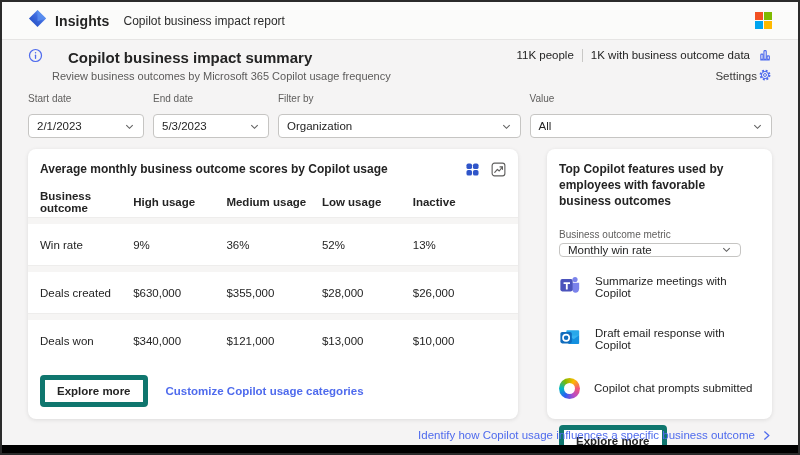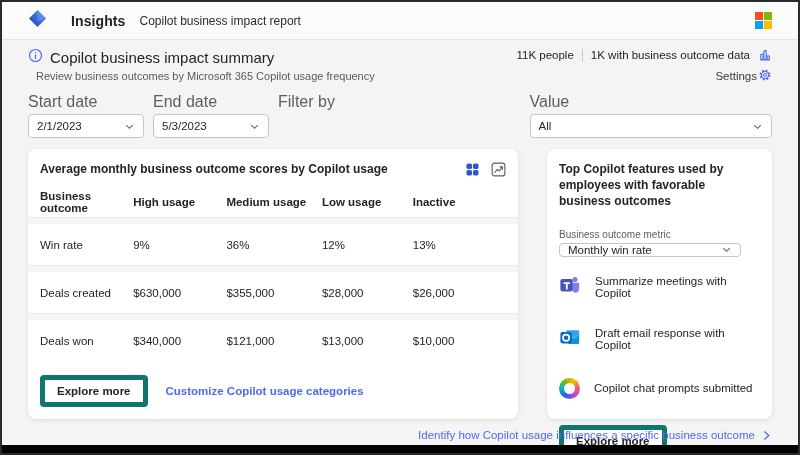--- a/index.html
+++ b/index.html
@@ -17,46 +17,46 @@
     overflow: hidden;
   }
   
   .topbar {
     height: 38px; background: #fbfbfa;
     display: flex; align-items: center;
     padding: 0 26px;
     border-bottom: 1px solid #e6e5e4;
     flex: 0 0 auto;
   }
-  .brand { display: flex; align-items: center; gap: 24px; }
+  .brand { display: flex; align-items: center; gap: 8px; }
   .brand-name { font-size: 14px; font-weight: bold; letter-spacing: .1px; }
   .report-name { font-size: 12px; margin-left: 14px; color: #2c2c2c; }
   .topbar-spacer { flex: 1; }
   .ms-logo { display: grid; grid-template-columns: 8px 8px; grid-template-rows: 8px 8px; gap: 1px; }
   .ms-logo span { display: block; }
 
   
   .main { flex: 1; padding: 8px 26px 0 26px; display: flex; flex-direction: column; }
 
   .header-row { display: flex; align-items: flex-start; }
   .title-wrap { flex: 1; }
   .title-line { display: flex; align-items: center; gap: 7px; }
-  .page-title { font-size: 15px; font-weight: normal; }
-  .page-subtitle { font-size: 11px; color: #5c5b5a; margin-top: 3px; margin-left: 8px; }
+  .page-title { font-size: 15px; font-weight: bold; margin-left: 18px; }
+  .page-subtitle { font-size: 11px; color: #5c5b5a; margin-top: 3px; margin-left: 24px; }
   .header-right { text-align: right; font-size: 11.5px; }
   .counts-line { display: flex; align-items: center; gap: 8px; justify-content: flex-end; }
   .vdiv { width: 1px; height: 13px; background: #c9c8c6; }
   .settings-line { display: flex; align-items: center; gap: 1px; justify-content: flex-end; margin-top: 6px; color: #3b3a39; }
 
   
   .filters { display: flex; gap: 9px; margin-top: 9px; }
   .filter-field { display: flex; flex-direction: column; }
   .filter-field.w-sm { width: 116px; }
   .filter-field.w-lg { flex: 1; }
-  .filter-label { font-size: 16px; color: #5f5e5d; margin-bottom: 3px; }
+  .filter-label { font-size: 10px; color: #5f5e5d; margin-bottom: 10px; }
   .select {
     height: 24px; background: #fff;
     border: 1px solid #c6c5c3; border-radius: 4px;
     display: flex; align-items: center;
     padding: 0 8px; font-size: 11.5px;
     cursor: pointer;
   }
   .select .sel-text { flex: 1; }
 
   
@@ -203,20 +203,26 @@
         <span class="filter-label">End date</span>
         <div class="select">
           <span class="sel-text">5/3/2023</span>
           <svg width="11" height="11" viewBox="0 0 12 12" fill="none" stroke="#616161" stroke-width="1.2">
               <path d="M2.5 4.5 L6 8 L9.5 4.5"></path>
             </svg>
         </div>
       </div>
       <div class="filter-field w-lg">
         <span class="filter-label">Filter by</span>
+        <div class="select">
+          <span class="sel-text">Organization</span>
+          <svg width="11" height="11" viewBox="0 0 12 12" fill="none" stroke="#616161" stroke-width="1.2">
+              <path d="M2.5 4.5 L6 8 L9.5 4.5"></path>
+            </svg>
+        </div>
       </div>
       <div class="filter-field w-lg">
         <span class="filter-label">Value</span>
         <div class="select">
           <span class="sel-text">All</span>
           <svg width="11" height="11" viewBox="0 0 12 12" fill="none" stroke="#616161" stroke-width="1.2">
               <path d="M2.5 4.5 L6 8 L9.5 4.5"></path>
             </svg>
         </div>
       </div>
@@ -252,21 +258,21 @@
             <span class="t-cell">High usage</span>
             <span class="t-cell">Medium usage</span>
             <span class="t-cell">Low usage</span>
             <span class="t-cell">Inactive</span>
           </div>
           <div class="row-gap"></div>
           <div class="t-row t-data">
             <span class="t-cell">Win rate</span>
             <span class="t-cell">9%</span>
             <span class="t-cell">36%</span>
-            <span class="t-cell">12%</span>
+            <span class="t-cell">52%</span>
             <span class="t-cell">13%</span>
           </div>
           <div class="row-gap"></div>
           <div class="t-row t-data">
             <span class="t-cell">Deals created</span>
             <span class="t-cell">$630,000</span>
             <span class="t-cell">$355,000</span>
             <span class="t-cell">$28,000</span>
             <span class="t-cell">$26,000</span>
           </div>

